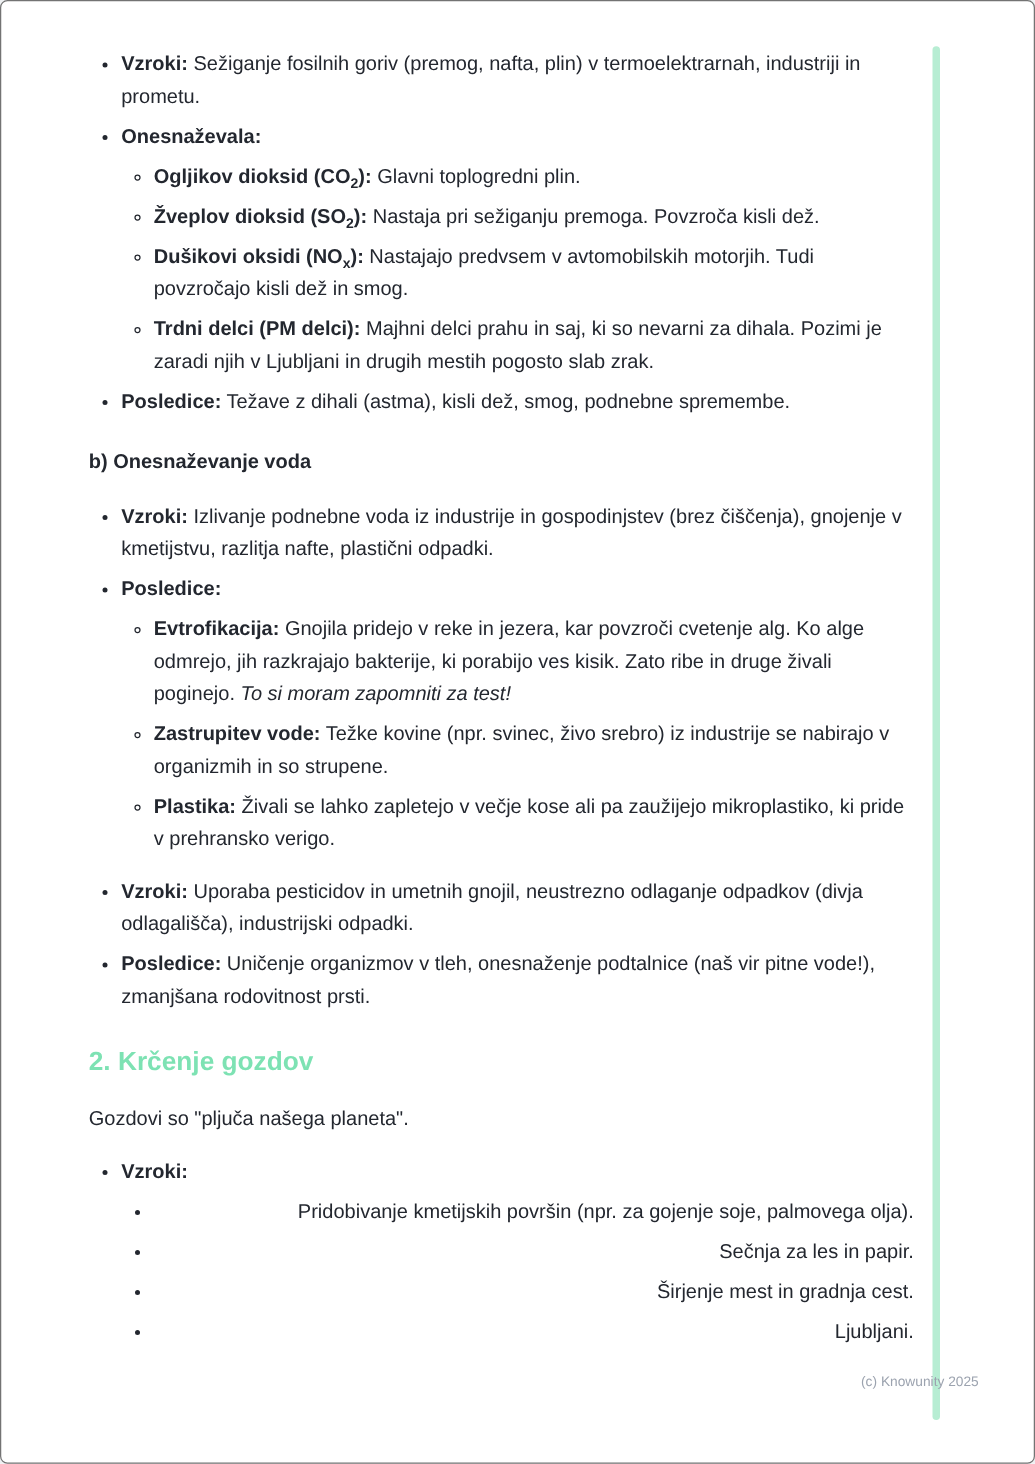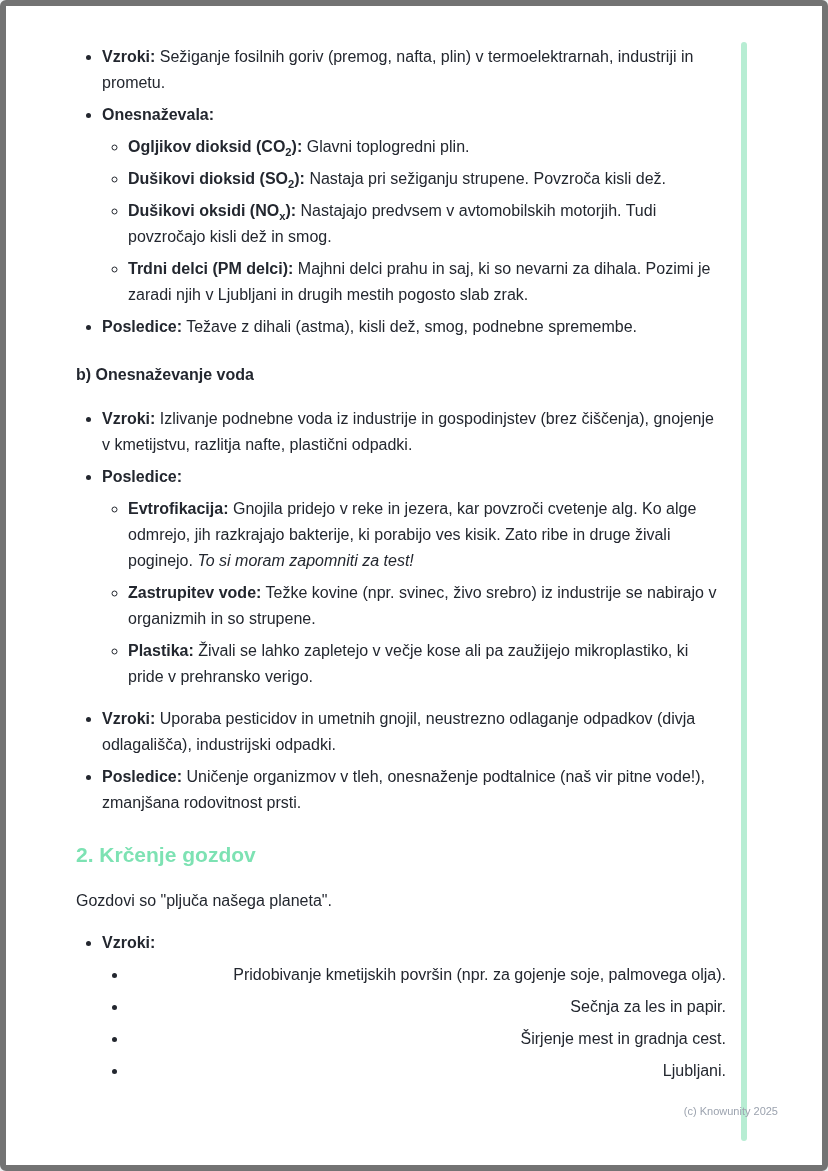--- a/index.html
+++ b/index.html
@@ -10,21 +10,21 @@
     font-size: 16px;
     line-height: 26px;
     color: var(--text, #23272f);
     position: relative;
     overflow: hidden;
   }
   .page {
     position: absolute;
     inset: 0;
     background: #ffffff;
-    border: 6px solid #737373;
+    border: 1px solid #737373;
     border-radius: 6px;
   }
   .content {
     position: relative;
     padding: 38px 96px 0 70px;
   }
   .b { font-weight: 700; }
   ul.lvl1 {
     list-style: disc;
     margin: 16px 0;
@@ -88,22 +88,22 @@
         <span>Sežiganje fosilnih goriv (premog, nafta, plin) v termoelektrarnah, industriji in prometu.</span>
       </li>
       <li>
         <span class="b">Onesnaževala:</span>
         <ul class="lvl2">
           <li>
             <span class="b"><span>Ogljikov dioksid (CO</span><sub class="chem">2</sub><span>):</span></span>
             <span>Glavni toplogredni plin.</span>
           </li>
           <li>
-            <span class="b"><span>Dušikovi dioksid (SO</span><sub class="chem">2</sub><span>):</span></span>
-            <span>Nastaja pri sežiganju strupene. Povzroča kisli dež.</span>
+            <span class="b"><span>Žveplov dioksid (SO</span><sub class="chem">2</sub><span>):</span></span>
+            <span>Nastaja pri sežiganju premoga. Povzroča kisli dež.</span>
           </li>
           <li>
             <span class="b"><span>Dušikovi oksidi (NO</span><sub class="chem">x</sub><span>):</span></span>
             <span>Nastajajo predvsem v avtomobilskih motorjih. Tudi povzročajo kisli dež in smog.</span>
           </li>
           <li>
             <span class="b">Trdni delci (PM delci):</span>
             <span>Majhni delci prahu in saj, ki so nevarni za dihala. Pozimi je zaradi njih v Ljubljani in drugih mestih pogosto slab zrak.</span>
           </li>
         </ul>

